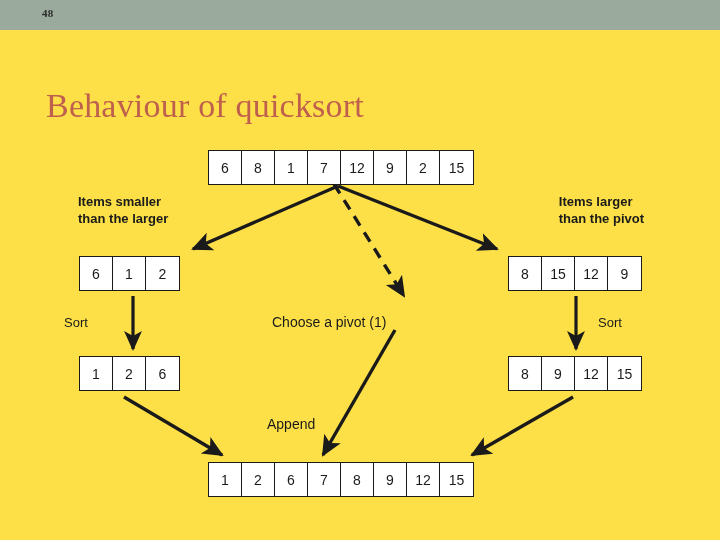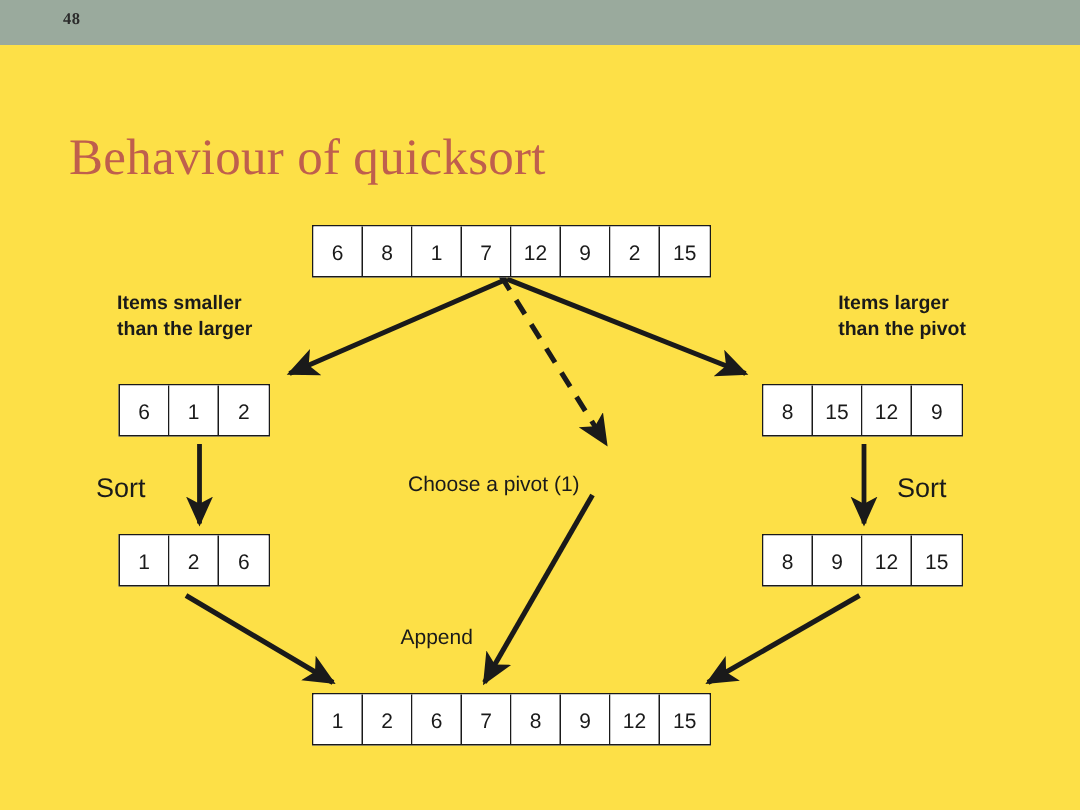--- a/index.html
+++ b/index.html
@@ -105,21 +105,21 @@
     text-align: left;
   }
   #caption-larger {
     right: 76px;
     top: 193px;
     text-align: left;
   }
   .label {
     position: absolute;
     font-family: "Liberation Sans", sans-serif;
-    font-size: 18px;
+    font-size: 13px;
     color: #1a1a1a;
     white-space: nowrap;
   }
   #label-sort-left  { left: 64px;  top: 315px; }
   #label-sort-right { left: 598px; top: 315px; }
   #label-pivot      { left: 272px; top: 314px; font-size: 14px; }
   #label-append     { left: 231px; top: 416px; font-size: 14px; margin-left: 36px; }
 </style>
 </head>
 <body>

